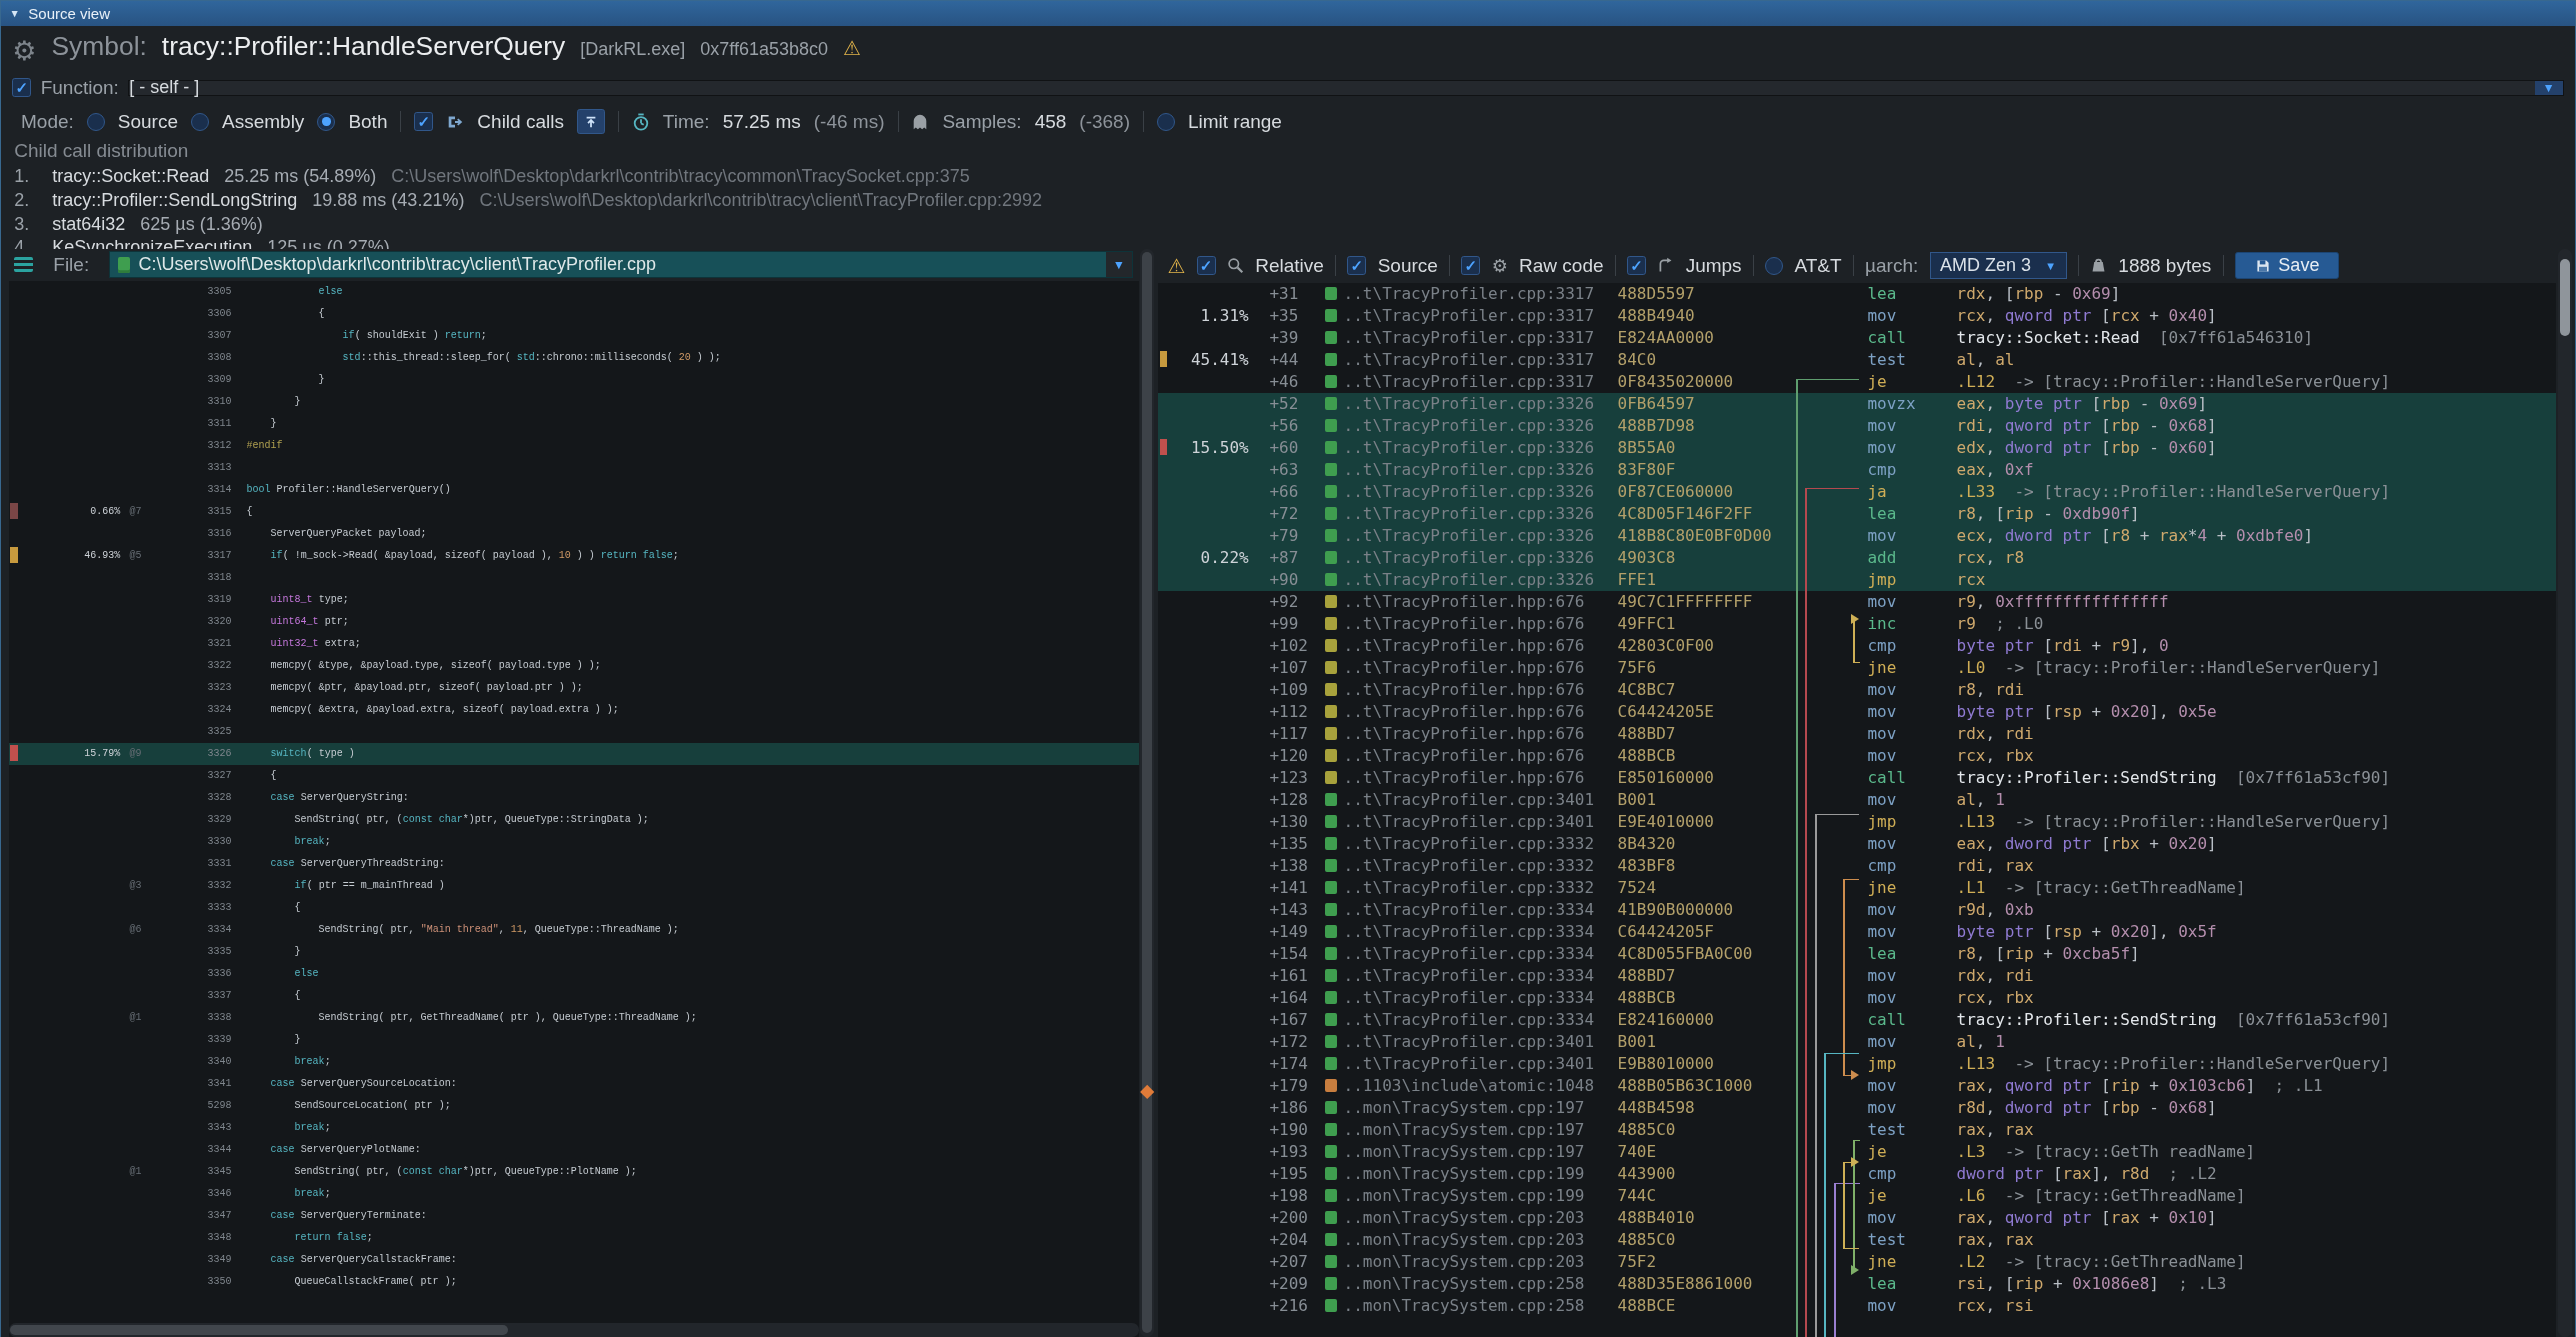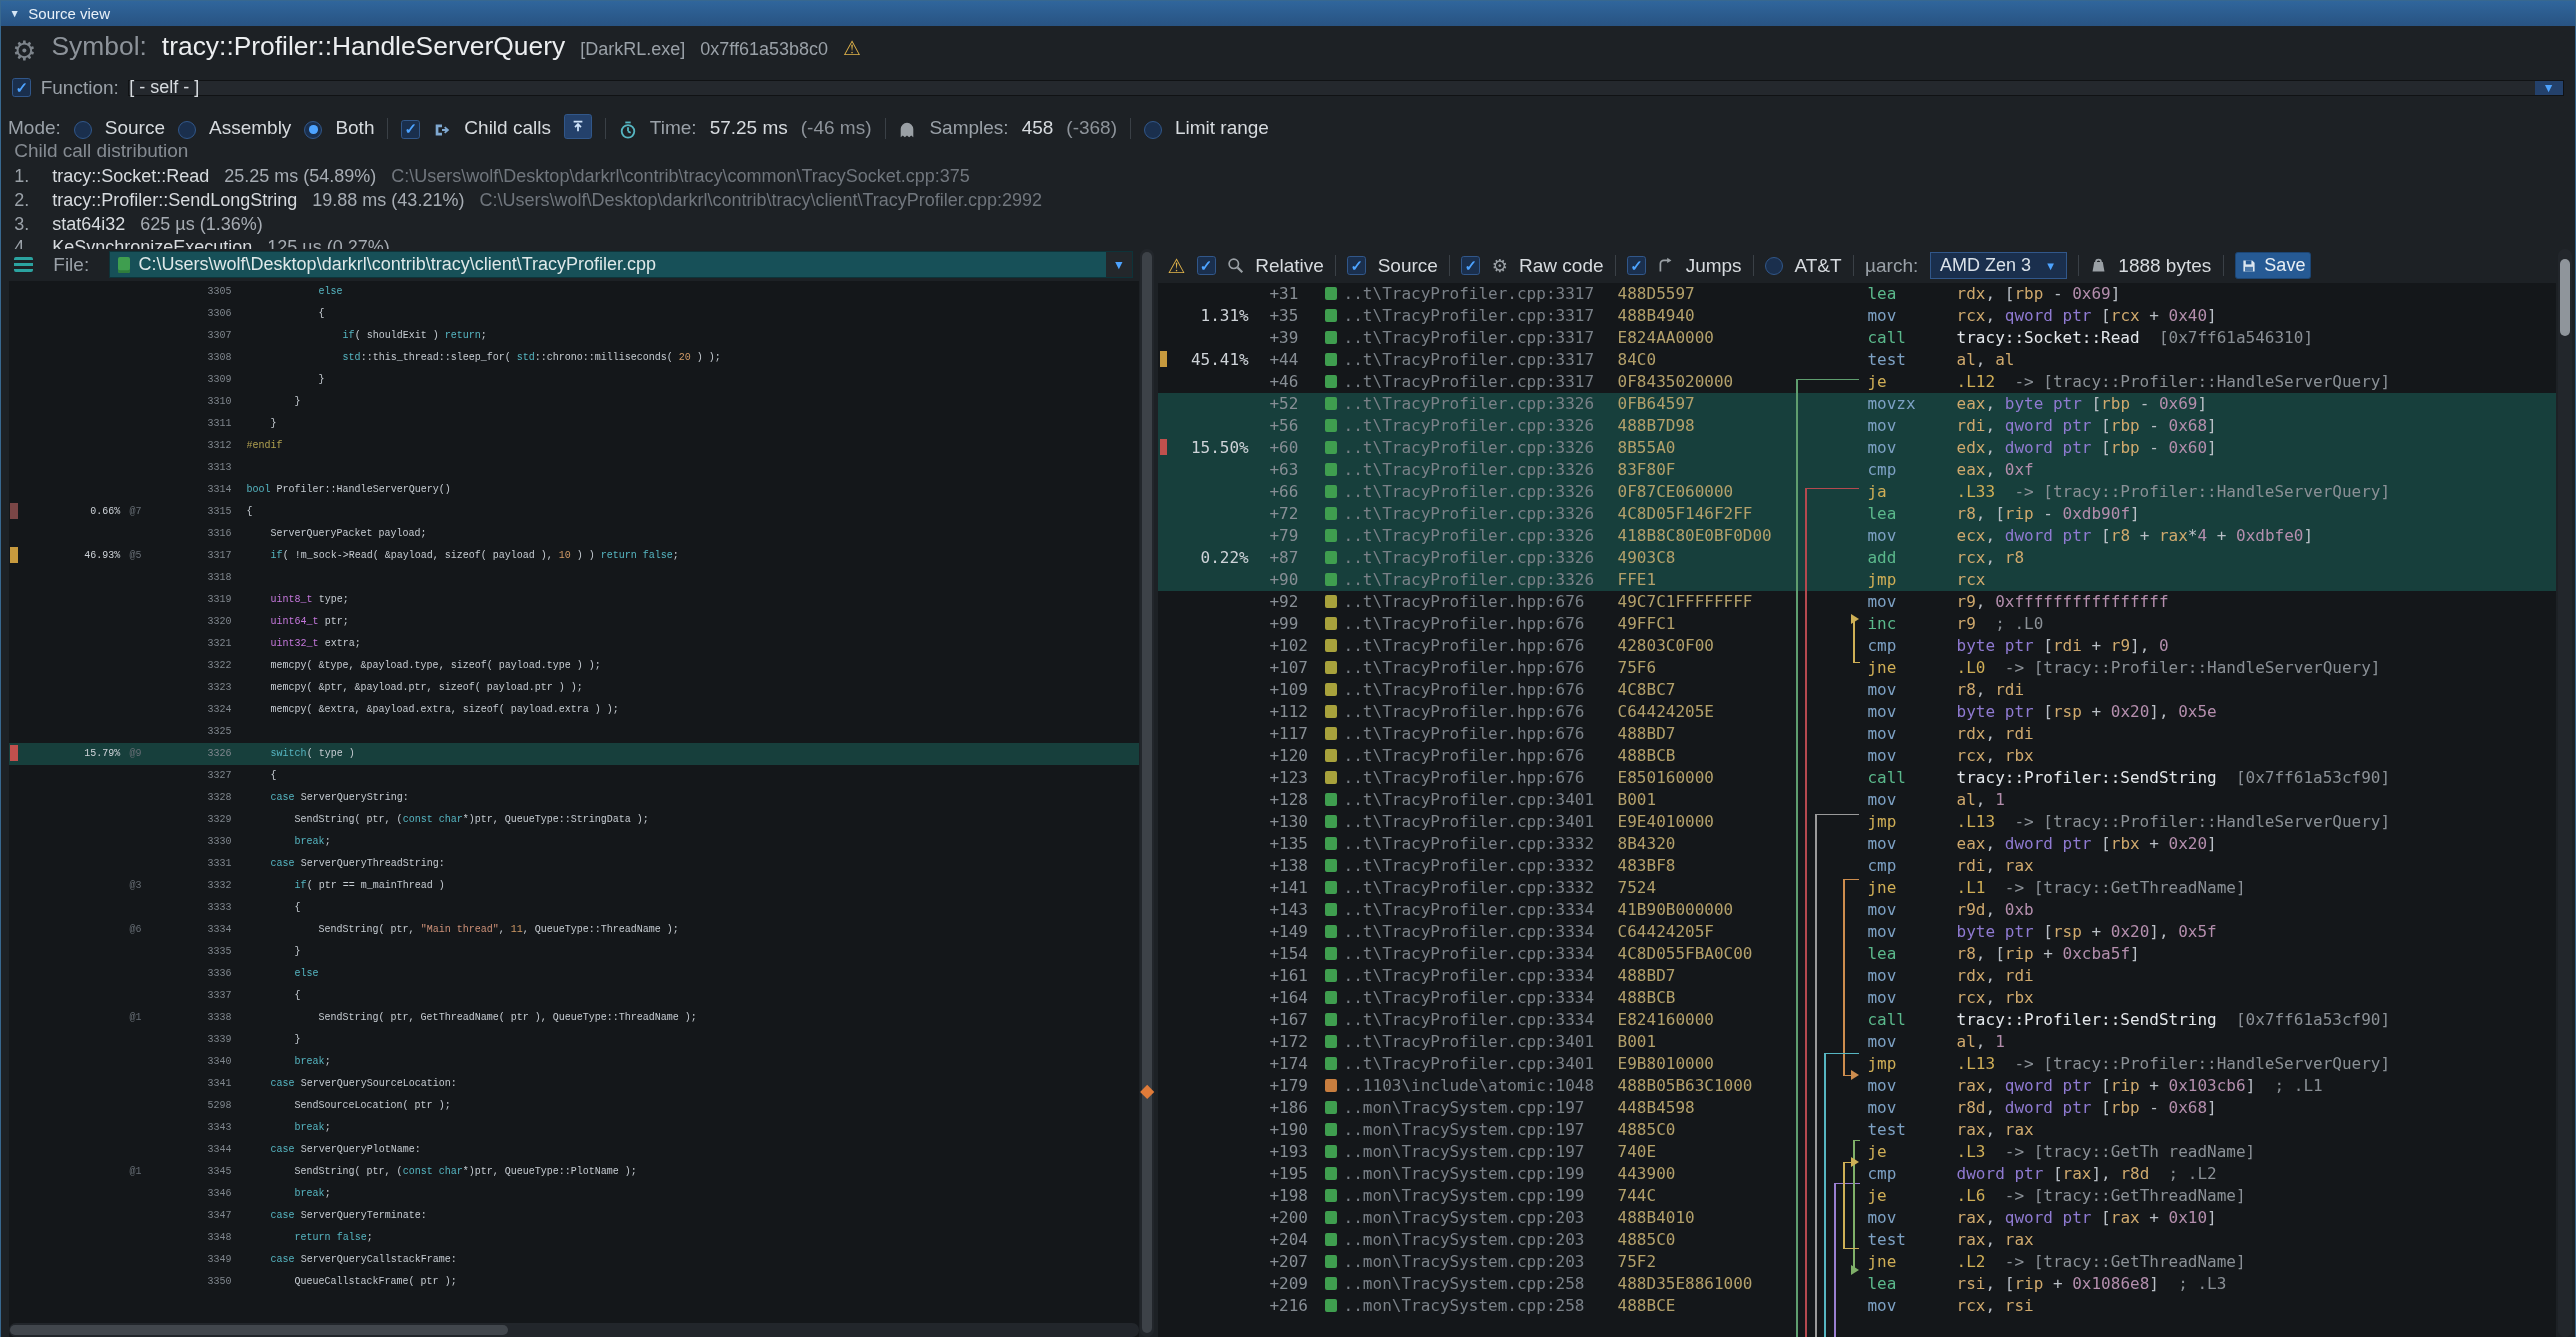--- a/index.html
+++ b/index.html
@@ -20,21 +20,21 @@
 .label{color:#9aa1a8;font-size:19px}
 .text{color:#d7dbdf;font-size:19px}
 .dimtext{color:#8d939a;font-size:19px}
 .combo{flex:1;height:16px;background:#24282d;border:0.9px solid #101214;display:flex;align-items:center;position:relative;padding-left:0;color:#d7dbdf;font-size:18px}
 .combo .arrow{position:absolute;right:0;top:0;width:28px;height:100%;background:#24416b;display:flex;align-items:center;justify-content:center;color:#4da3ff;font-size:12.3px}
 
 .cb{flex:0 0 auto;width:19px;height:19px;background:#1a2f4d;border:0.9px solid #31578a;border-radius:2.8px;display:flex;align-items:center;justify-content:center;color:#4da3ff;font-size:15px;font-weight:700}
 .radio{flex:0 0 auto;width:18px;height:18px;border-radius:50%;background:#1a2f4d;border:0.9px solid #31578a;position:relative}
 .radio.on::after{content:"";position:absolute;inset:3.8px;background:#4da3ff;border-radius:50%}
 
-#moderow{flex:0 0 34px;display:flex;align-items:flex-end;gap:13px;padding:0 7px}
+#moderow{flex:0 0 34px;display:flex;align-items:center;gap:13px;padding:0 20px}
 .sep{width:0.9px;height:21px;background:#3a4046}
 .mini-btn{width:28px;height:24.6px;background:#24416b;border:0.9px solid #31578a;border-radius:2.8px;display:flex;align-items:center;justify-content:center}
 
 #childcalls{flex:0 0 110px;padding:1.9px 13.2px;overflow:hidden}
 .cc-title{color:#858b92;font-size:19px;height:24.6px}
 .cc-item{height:23.6px;display:flex;align-items:center;gap:15px;font-size:18px;white-space:nowrap}
 .cc-idx{color:#9aa1a8;width:23px}
 .cc-name{color:#d7dbdf}
 .cc-time{color:#a6acb3}
 .cc-path{color:#70767d}
@@ -63,21 +63,21 @@
 .s-code{color:#c6ccd2;overflow:hidden}
 .kw{color:#56b6c2}.ty{color:#c678dd}.num{color:#d19a66}.str{color:#ce9178}.pp{color:#b0a050}
 #hscroll{position:absolute;left:0;right:0;bottom:0;height:14px;background:#22262b;border-radius:6.6px}
 #hthumb{position:absolute;left:1.9px;top:1.9px;bottom:1.9px;width:44%;background:#41464c;border-radius:5.7px}
 
 #asm-toolbar{height:34px;display:flex;align-items:center;gap:11.3px;padding:0 9.4px;background:#1d2125;font-size:19px;white-space:nowrap}
 .tb-label{color:#d7dbdf;font-size:19px}
 .gear-sm{color:#9aa0a5;font-size:18px}
 .combo-small{height:26.4px;background:#1a2f4d;border:0.9px solid #31578a;display:flex;align-items:center;gap:14px;padding:0 9.4px;color:#dbe2e9;font-size:18px}
 .combo-small .ar{color:#4da3ff;font-size:11.3px}
-.btn-save{height:26.4px;background:#265a94;border:0.9px solid #1c4573;border-radius:2.8px;color:#e8eef4;display:flex;align-items:center;gap:7.6px;padding:0 5px;font-size:18px}
+.btn-save{height:26.4px;background:#265a94;border:0.9px solid #1c4573;border-radius:2.8px;color:#e8eef4;display:flex;align-items:center;gap:7.6px;padding:0 19px;font-size:18px}
 
 #asm-body{position:relative;height:calc(100% - 34px);overflow:hidden}
 .arow{display:grid;grid-template-columns:102px 59px 24.6px 274px 176px 70px 93px 1fr;height:22px;line-height:22px;white-space:pre;font-family:"DejaVu Sans Mono",monospace;font-size:16px}
 .arow.sel{background:#173f3c}
 .c-pct{position:relative;text-align:right;padding-right:11.3px;color:#ced3d8}
 .c-pct .bar{position:absolute;left:1.9px;top:2.8px;width:7.6px;height:16px}
 .c-off{color:#878e95;padding-left:9.4px}
 .c-ico{display:flex;align-items:center;justify-content:center}
 .fic{width:12.3px;height:12.3px;border-radius:1.9px;display:inline-block}
 .fic-g{background:#3f9e4f}.fic-y{background:#a8a23c}.fic-o{background:#c87e3f}

